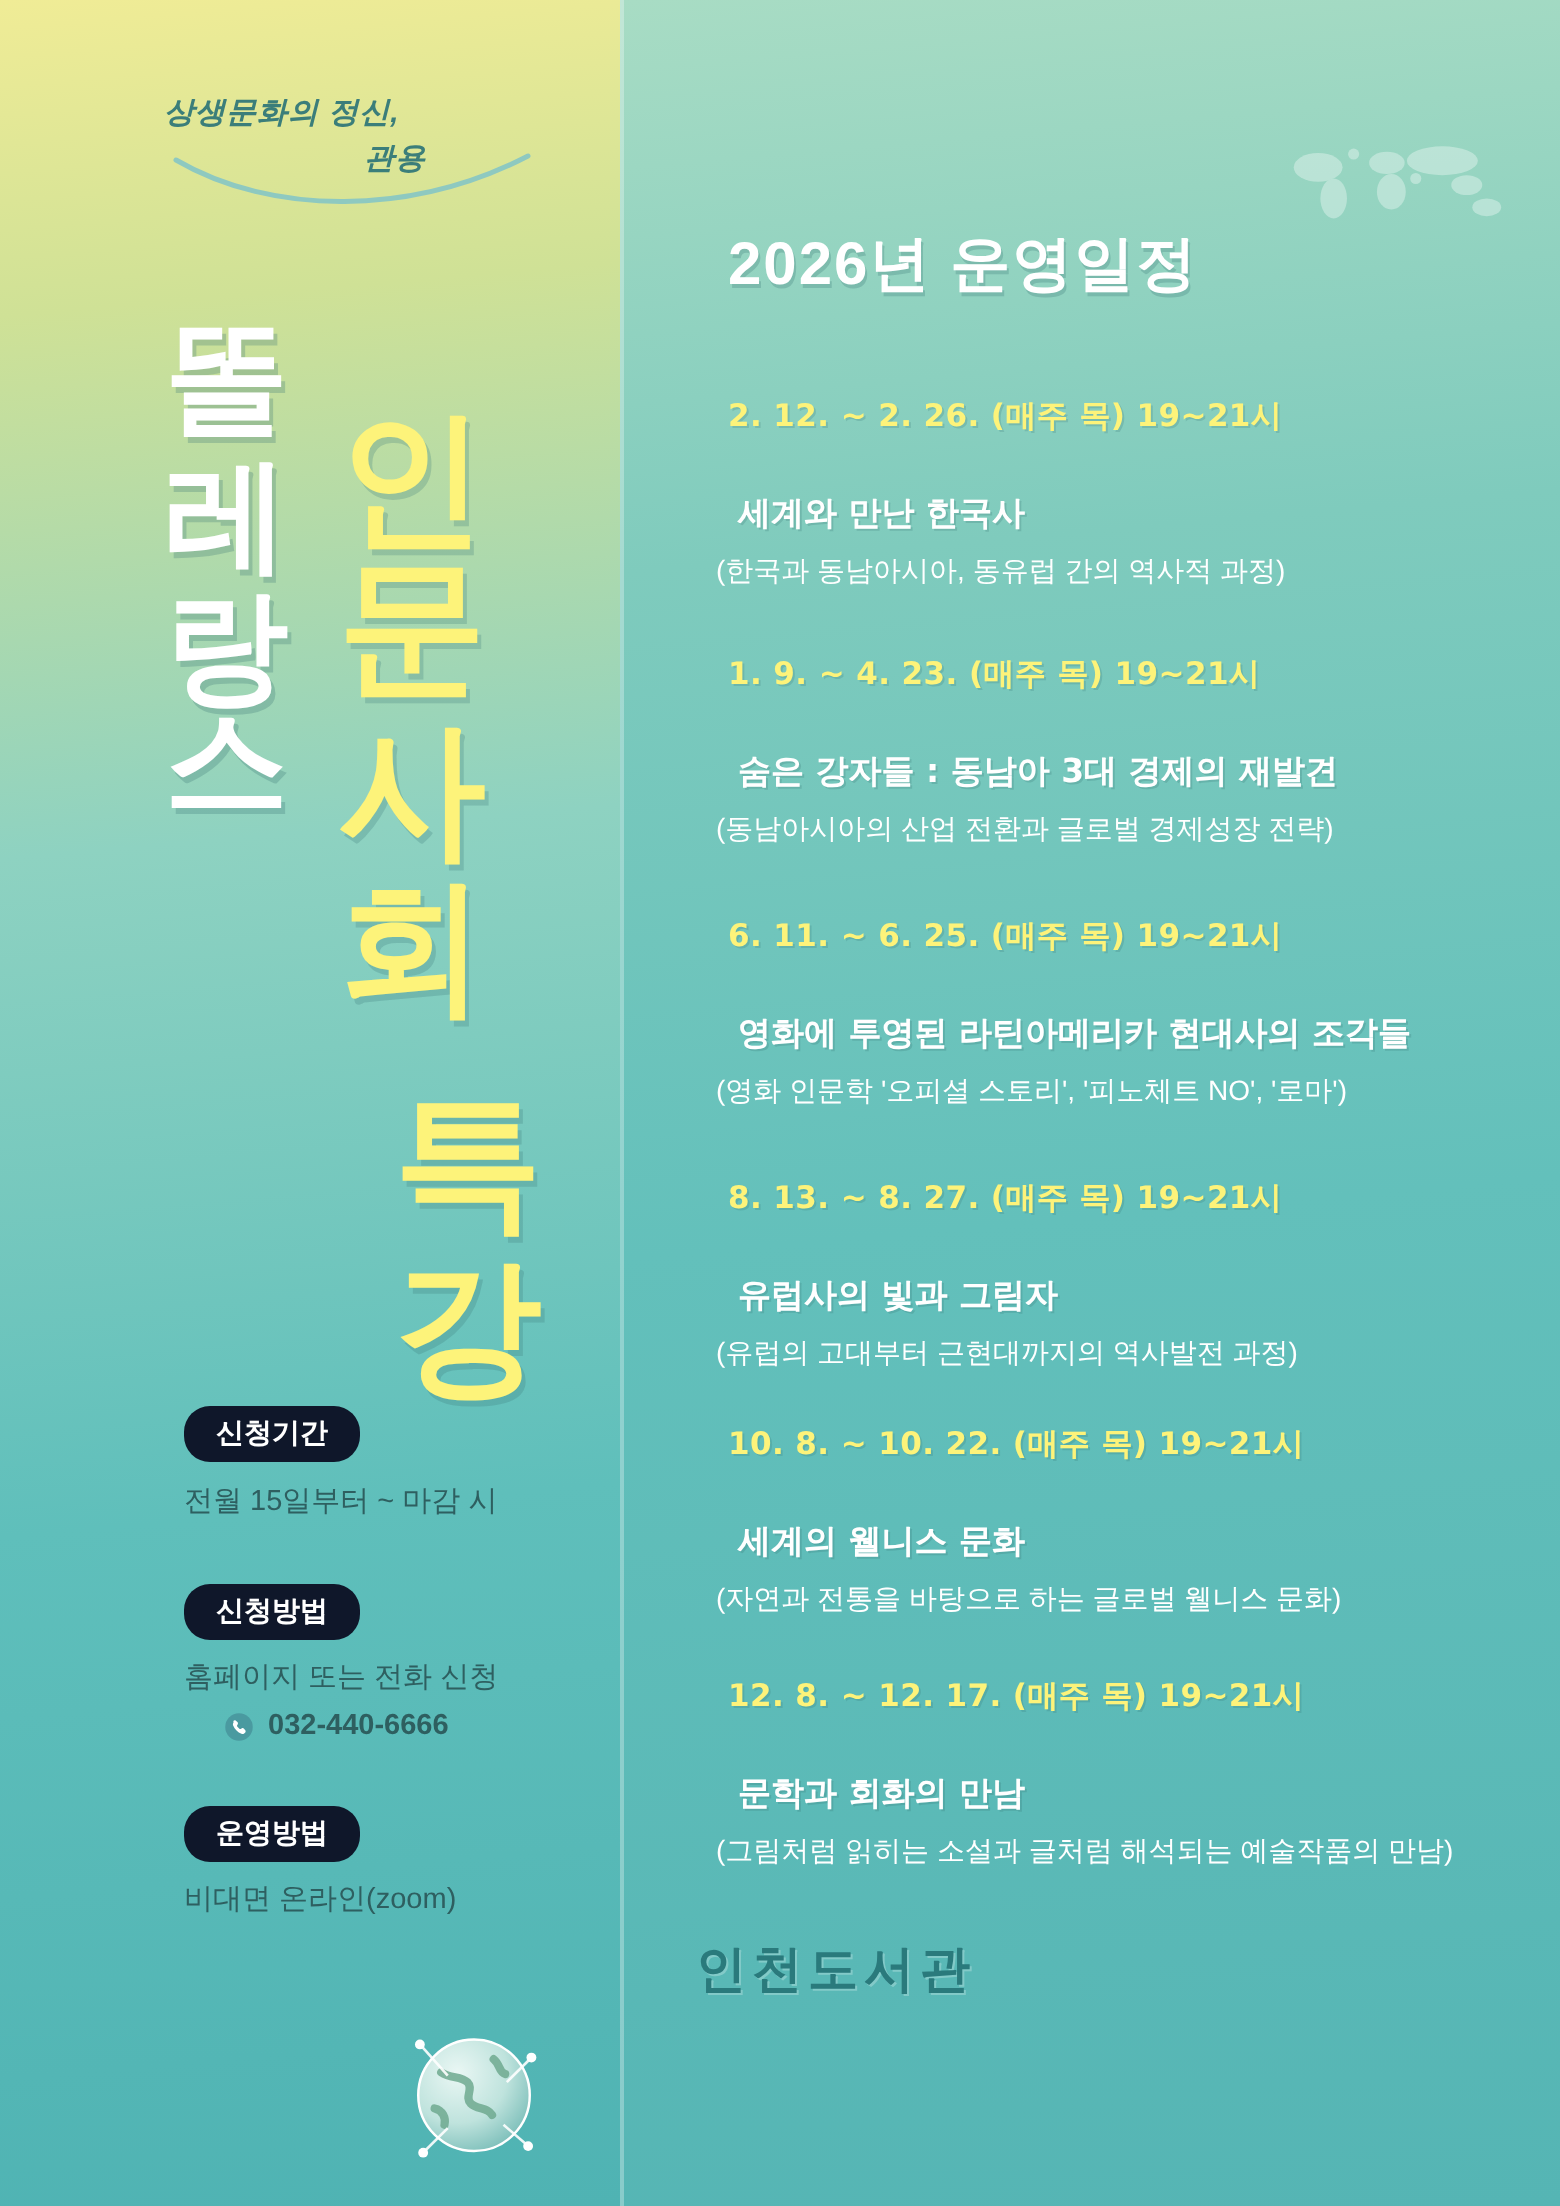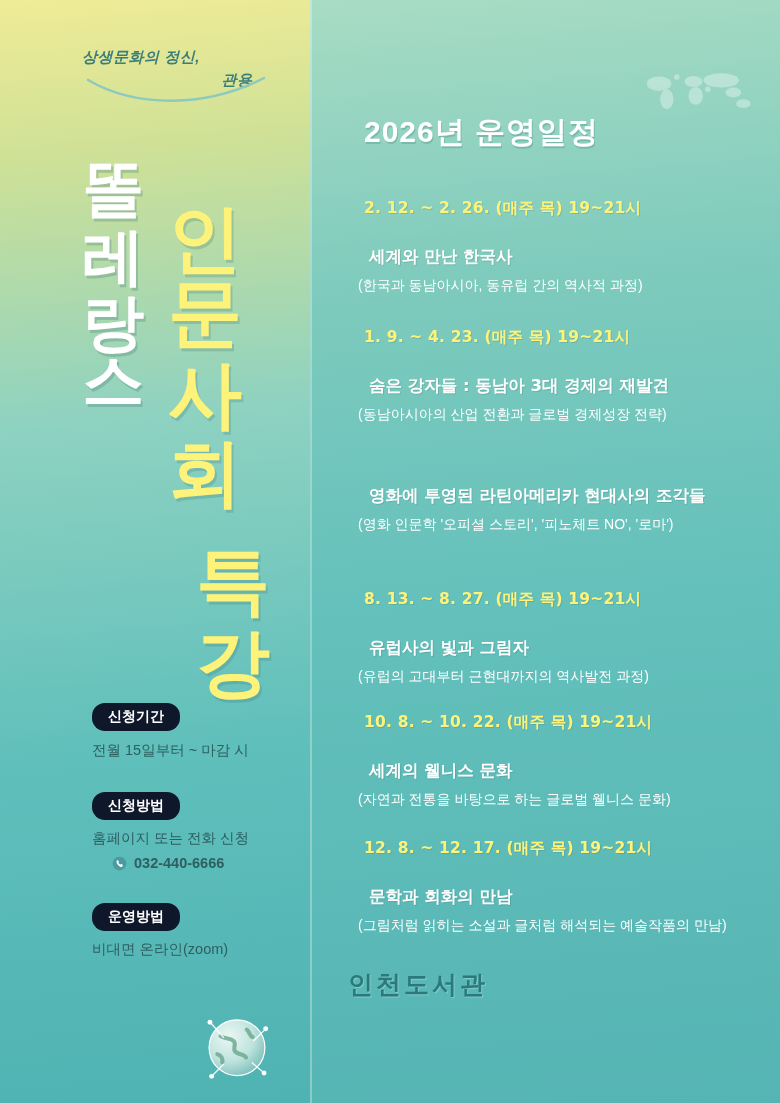--- a/index.html
+++ b/index.html
@@ -39,21 +39,21 @@
     left: 72px; top: 46px;
     width: 220px;
     color: #3b7e7a;
     font-weight: bold;
     font-style: italic;
     font-size: 15px;
     line-height: 1.5;
     letter-spacing: 0.5px;
   }
   .tagline .l1 { display: block; text-align: left; padding-left: 10px;}
-  .tagline .l2 { display: block; text-align: center; padding-left: 110px; }
+  .tagline .l2 { display: block; text-align: left; padding-left: 110px; }
   .tagline-swoosh {
     position: absolute;
     left: 86px; top: 74px;
     width: 180px; height: 30px;
     pointer-events: none;
   }
 
   
   .vtitle {
     position: absolute;
@@ -266,20 +266,21 @@
   <div class="desc">(한국과 동남아시아, 동유럽 간의 역사적 과정)</div>
 </div>
 
 <div class="course" id="course-1">
   <div class="period">1. 9. ~ 4. 23. (매주 목) 19~21시</div>
   <div class="name">숨은 강자들 : 동남아 3대 경제의 재발견</div>
   <div class="desc">(동남아시아의 산업 전환과 글로벌 경제성장 전략)</div>
 </div>
 
 <div class="course" id="course-2">
+  <div class="period">6. 11. ~ 6. 25. (매주 목) 19~21시</div>
   <div class="name">영화에 투영된 라틴아메리카 현대사의 조각들</div>
   <div class="desc">(영화 인문학 '오피셜 스토리', '피노체트 NO', '로마')</div>
 </div>
 
 <div class="course" id="course-3">
   <div class="period">8. 13. ~ 8. 27. (매주 목) 19~21시</div>
   <div class="name">유럽사의 빛과 그림자</div>
   <div class="desc">(유럽의 고대부터 근현대까지의 역사발전 과정)</div>
 </div>
 

